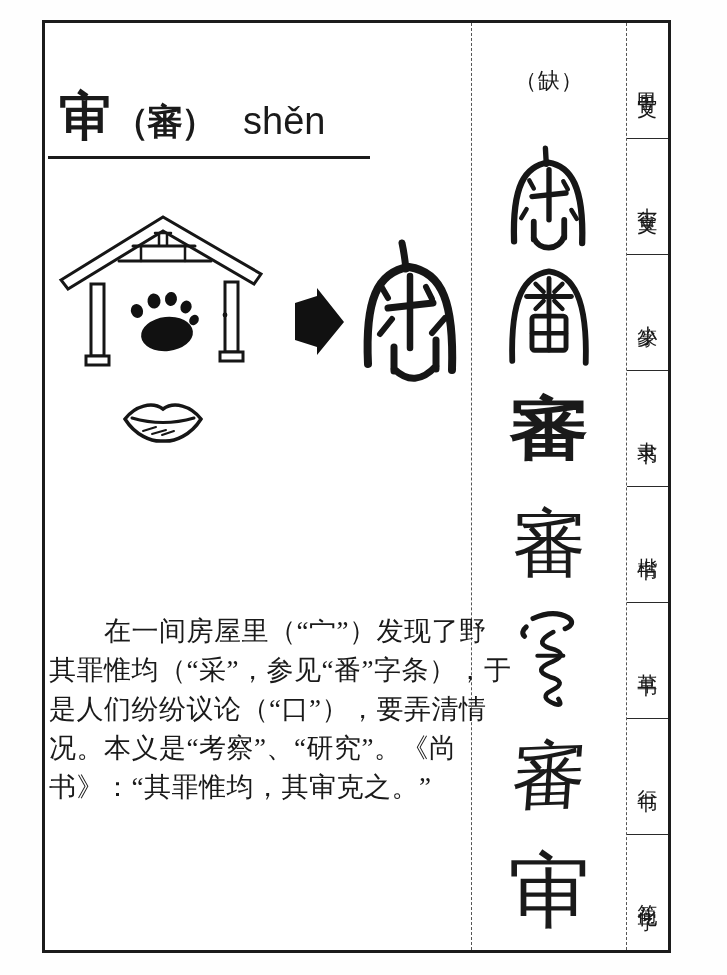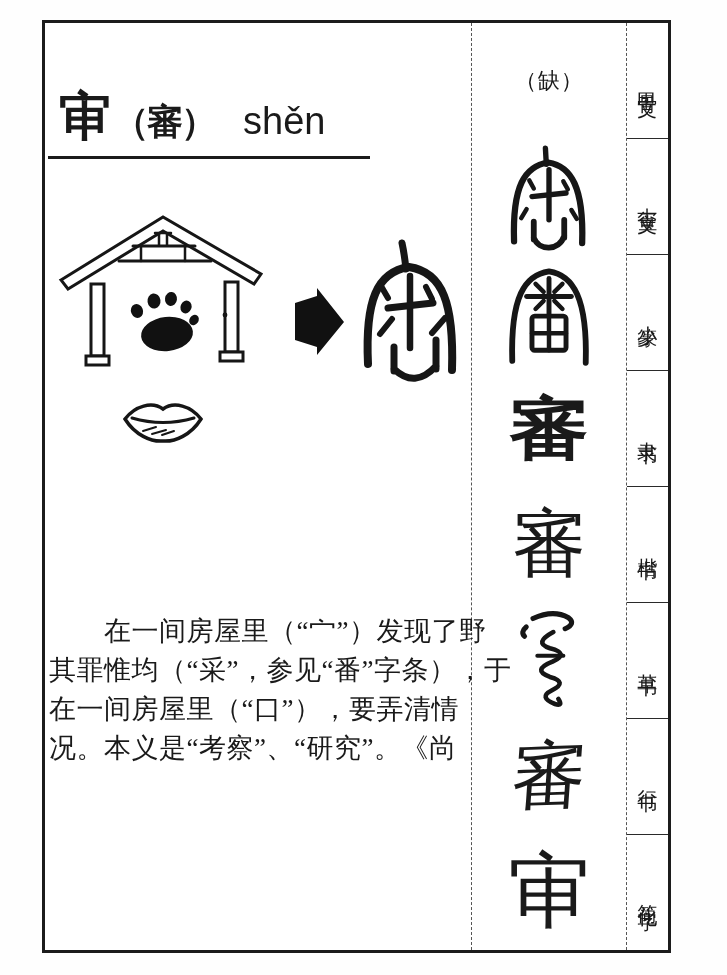--- a/index.html
+++ b/index.html
@@ -94,22 +94,23 @@
             <path class="ink" d="M333,96 L378,91" stroke-width="7"></path>
             <path class="ink" d="M326,74 L333,86 M371,75 L377,87 M337,107 L325,122 M377,121 L390,106" stroke-width="6"></path>
             <path class="ink" d="M339,135 V159 M381,128 V157 M339,157 Q360,177 381,154" stroke-width="7"></path>
           </g>
         </svg>
       </div>
 
       <div class="expl">
         <div class="line first">在一间房屋里（“宀”）发现了野</div>
         <div class="line">其罪惟均（“采”，参见“番”字条），于</div>
-        <div class="line">在一间房屋里（“口”），要弄清情</div>
+        <div class="line">是人们纷纷议论（“口”），要弄清情</div>
         <div class="line">况。本义是“考察”、“研究”。《尚</div>
+        <div class="line">书》：“其罪惟均，其审克之。”</div>
       </div>
     </div>
 
     <div class="forms">
 
       <div class="form-slot">
         <span class="missing-note">（缺）</span>
       </div>
 
       <div class="form-slot">

